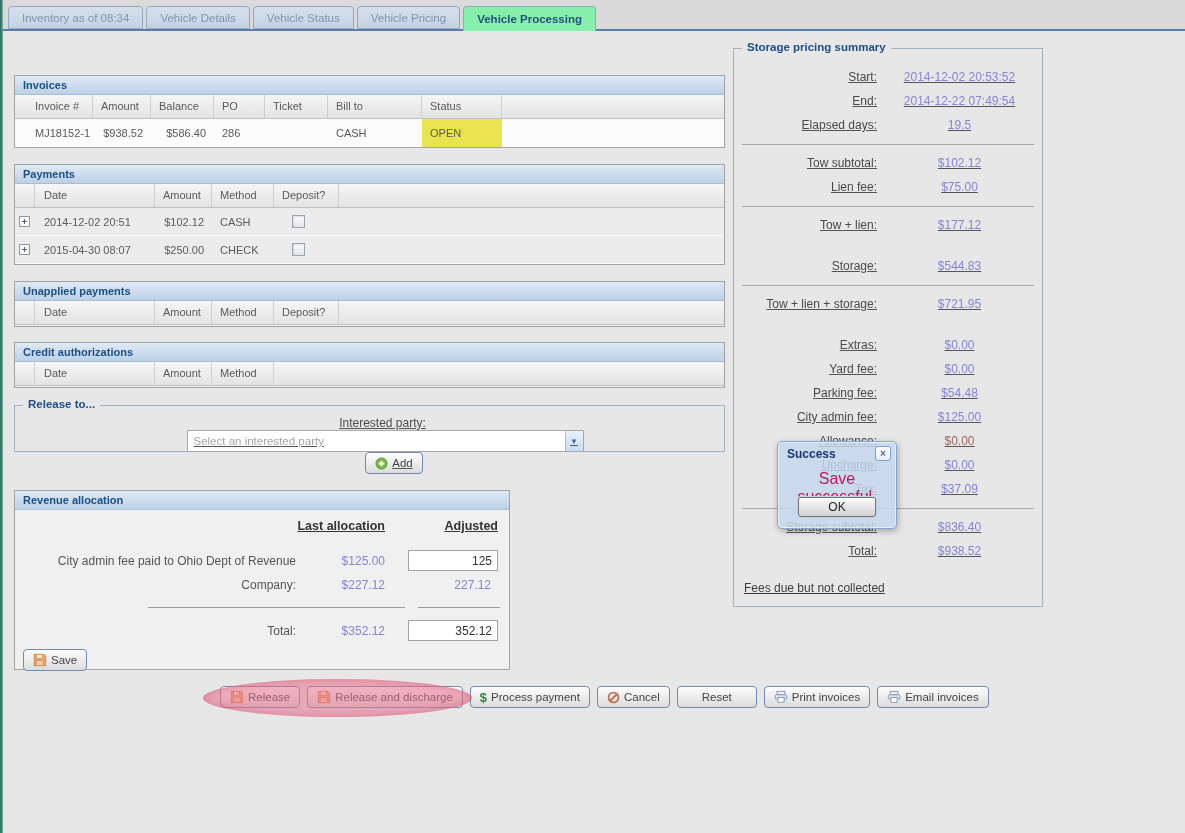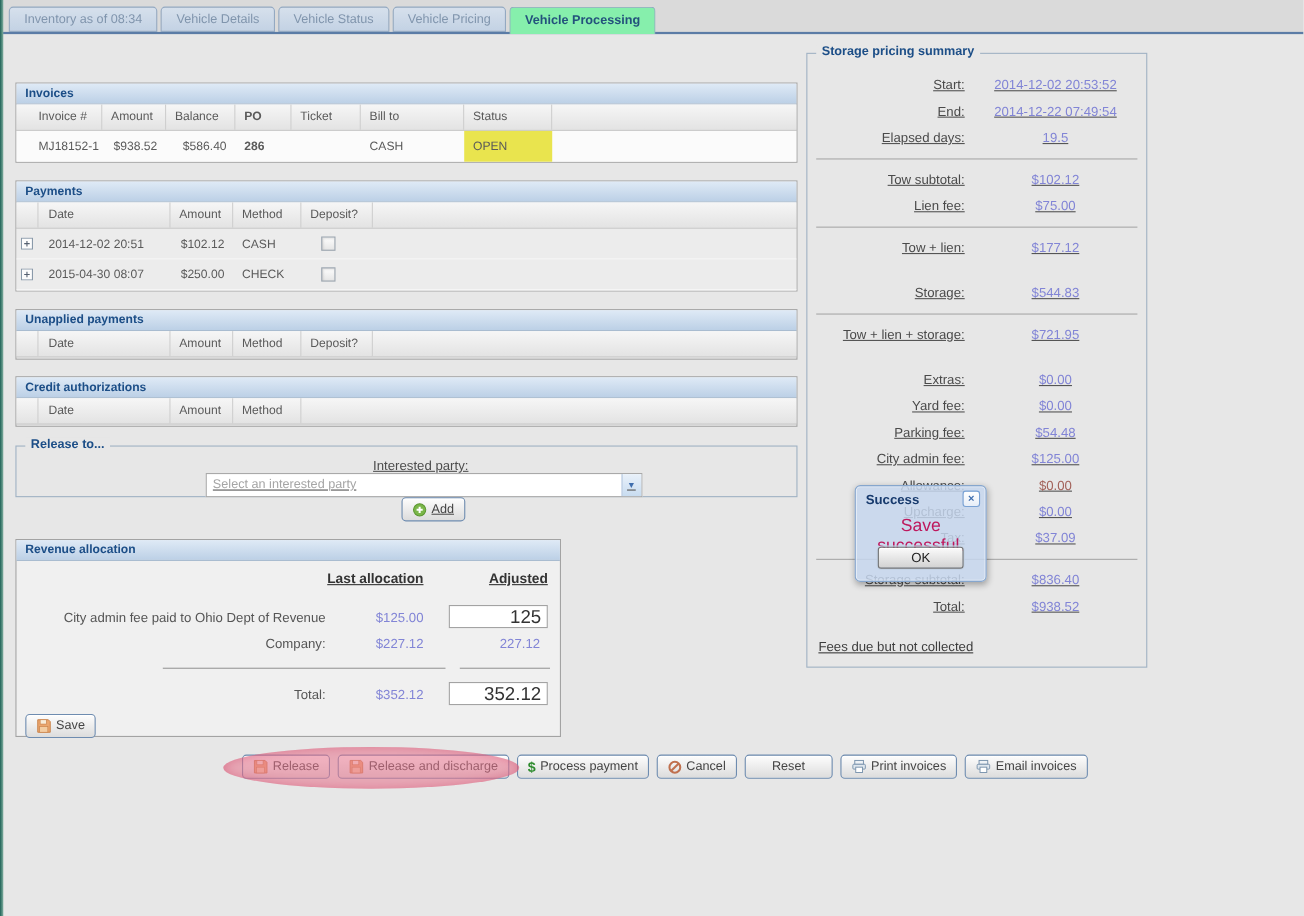--- a/index.html
+++ b/index.html
@@ -34,21 +34,21 @@
     color:#1c4e87; font-weight:bold; font-size:11px; }
   .thead { display:flex; background:linear-gradient(#f6f6f6,#e3e3e3);
     border-bottom:1px solid #c2c2c2; }
   .th { padding:5px 0 5px 8px; color:#5a5a5a; border-right:1px solid #cfcfcf;
     height:23px; }
   .trow { display:flex; align-items:center; color:#5a5a5a; }
   .td { padding-left:8px; }
 
   
   .c-inv0{width:78px; padding-left:20px;} .c-inv1{width:58px;} .c-inv2{width:63px;}
-  .c-inv3{width:51px;font-weight:bold;} .c-inv4{width:63px;} .c-inv5{width:94px;} .c-inv6{width:80px;}
+  .c-inv3{width:51px;} .c-inv4{width:63px;} .c-inv5{width:94px;} .c-inv6{width:80px;}
   .c-invx{flex:1; border-right:none;}
   .num{ text-align:right; padding-right:8px; padding-left:0;}
   .invoice-row{ height:28px; background:#fbfbfb; }
   .status-open{ height:28px; display:flex; align-items:center;
     background:#e9e44e; }
 
   
   .c-p0{width:20px; padding-left:0;} .c-p1{width:120px; padding-left:9px;}
   .c-p2{width:57px;} .c-p3{width:62px;} .c-p4{width:65px;} .c-px{flex:1; border-right:none;}
   .pay-row{ height:28px; background:#ececec; border-bottom:1px solid #f9f9f9; }
@@ -80,21 +80,21 @@
 
   
   .ra-row{ display:flex; align-items:center; }
   .ra-label{ flex:1; text-align:right; color:#555; font-size:12px; }
   .ra-last{ width:89px; text-align:right; font-size:12px; }
   .ra-adj{ width:90px; margin-left:23px; margin-right:11px; text-align:right; font-size:12px; }
   .purple{ color:#8285d6; }
   .ra-header{ margin-top:3px; height:20px; font-weight:bold; color:#333; }
   .ra-header .uline{ text-decoration:underline; font-size:12.5px; color:#333; }
   .ra-input{ width:90px; height:21px; border:1px solid #a3a3a3; background:#fff;
-    text-align:right; padding-right:5px; font-size:17px; color:#333;
+    text-align:right; padding-right:5px; font-size:12px; color:#333;
     font-family:"Liberation Sans", sans-serif; }
   .ra-divider{ display:flex; margin-top:10px; }
   .ra-d1{ margin-left:133px; width:257px; border-top:1px solid #9a9a9a; }
   .ra-d2{ margin-left:13px; width:82px; border-top:1px solid #9a9a9a; }
 
   
   .actions{ position:absolute; left:220px; top:686px; display:flex; gap:7px; }
   .annotated{ position:relative; display:flex; gap:7px; }
   .ellipse{ position:absolute; left:-17px; top:-7px; right:-9px; bottom:-9px;
     border-radius:50%; background:rgba(233,118,143,0.55);

